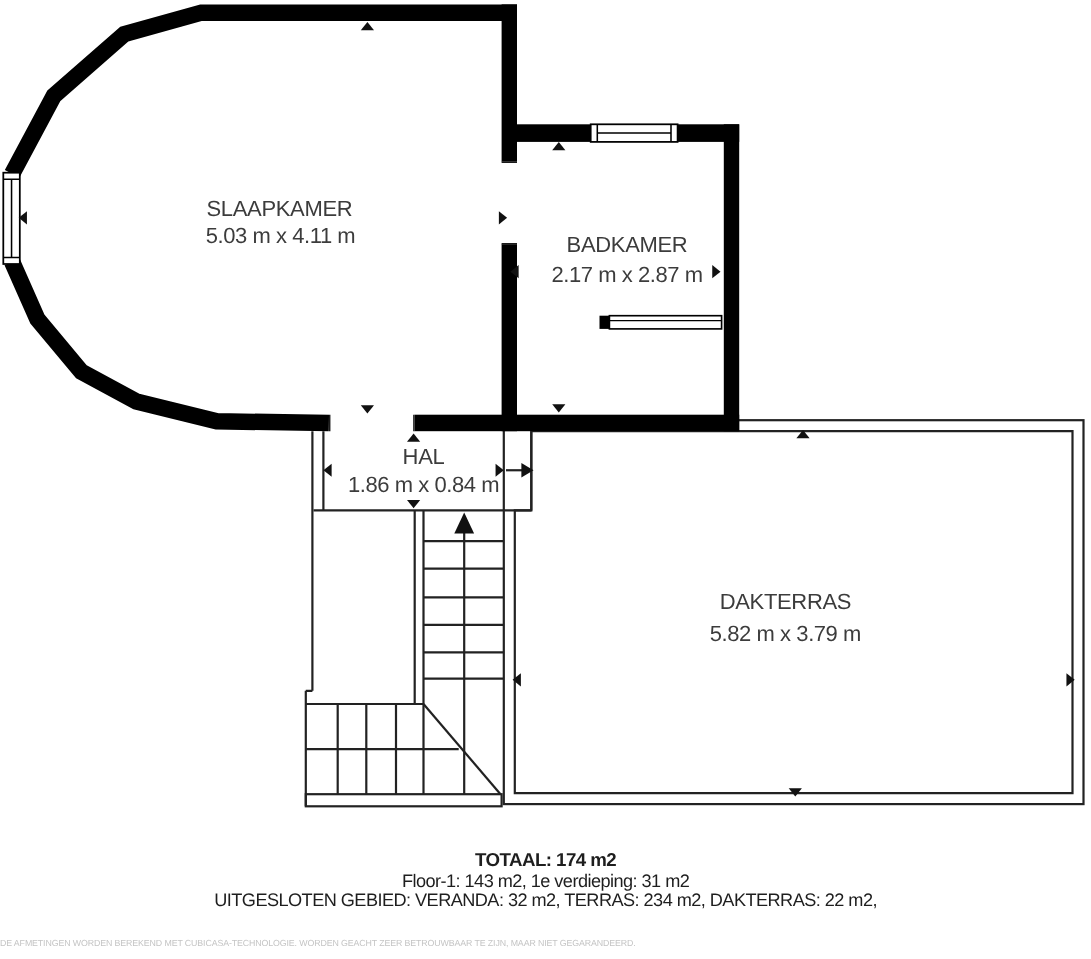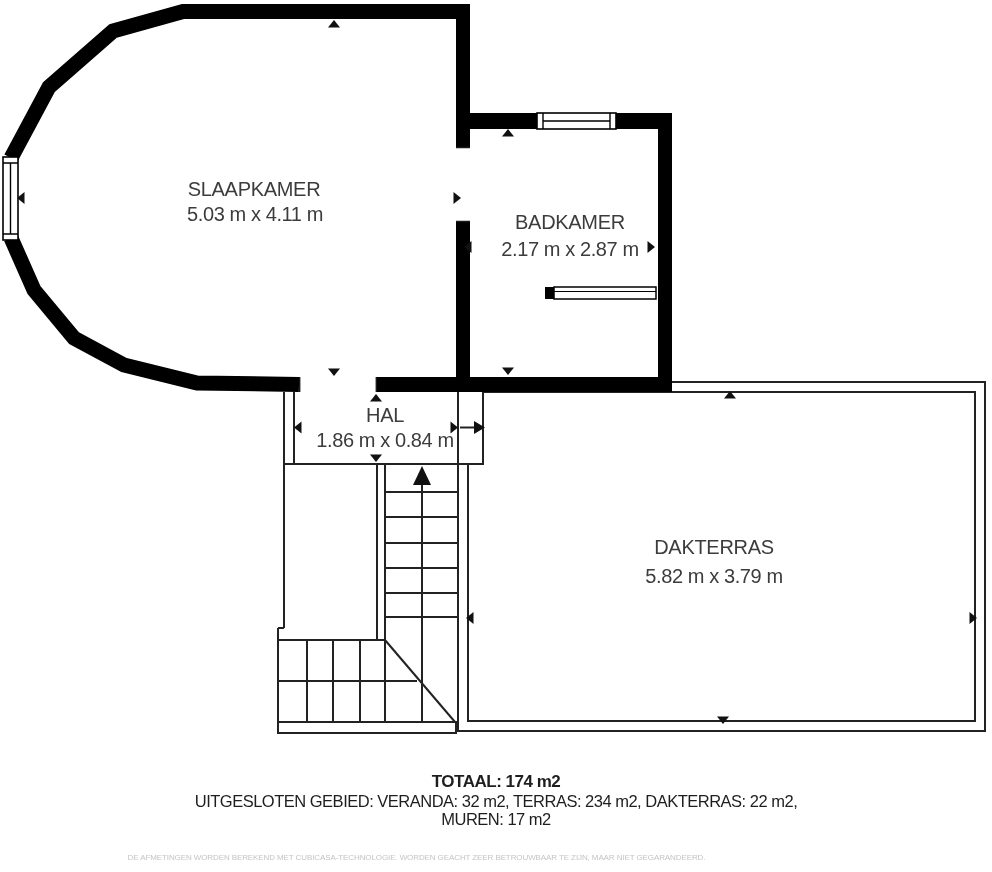--- a/index.html
+++ b/index.html
@@ -24,21 +24,20 @@
     color:#1e1e1e;
     font-size:16.5px;
     line-height:18.5px;
     letter-spacing:-0.5px;
     white-space:nowrap;
   }
   .summary .total-line{font-weight:700;font-size:17px;}
   .disclaimer{
     position:absolute;
     top:853px;left:0;width:833px;
-    text-align:center;
     color:#c4c4c4;
     font-size:8px;
     letter-spacing:-0.1px;
     white-space:nowrap;
   }
 </style>
 </head>
 <body>
 
 <div class="page">
@@ -153,19 +152,19 @@
       <text class="room-name" x="385" y="422">HAL</text>
       <text class="room-dims" x="385" y="447">1.86 m x 0.84 m</text>
 
       <text class="room-name" x="714" y="554">DAKTERRAS</text>
       <text class="room-dims" x="714" y="583">5.82 m x 3.79 m</text>
     </g>
   </svg>
 
   <div class="summary">
     <div class="total-line">TOTAAL: 174 m2</div>
+    <div>Floor-1: 143 m2, 1e verdieping: 31 m2</div>
     <div>UITGESLOTEN GEBIED: VERANDA: 32 m2, TERRAS: 234 m2, DAKTERRAS: 22 m2,</div>
-    <div>MUREN: 17 m2</div>
   </div>
 
   <div class="disclaimer">DE AFMETINGEN WORDEN BEREKEND MET CUBICASA-TECHNOLOGIE. WORDEN GEACHT ZEER BETROUWBAAR TE ZIJN, MAAR NIET GEGARANDEERD.</div>
 
 </div>
 
 </body></html>

